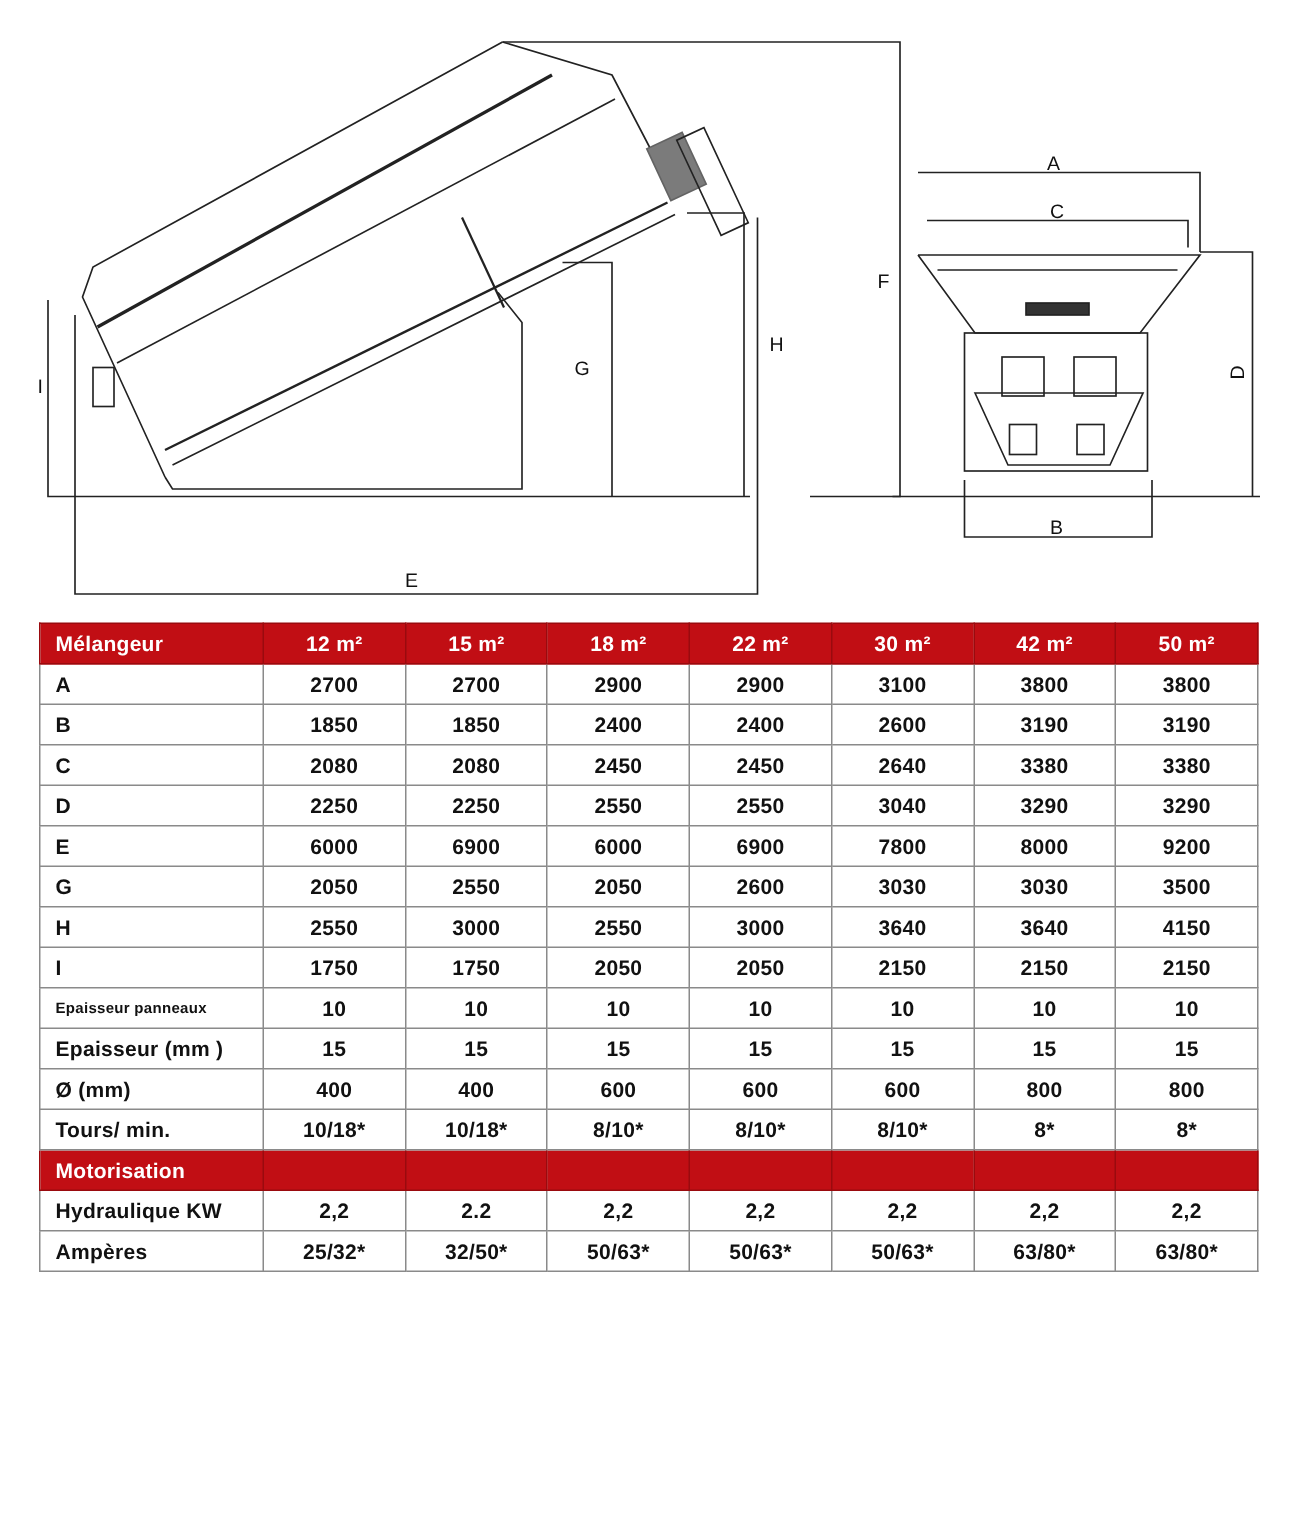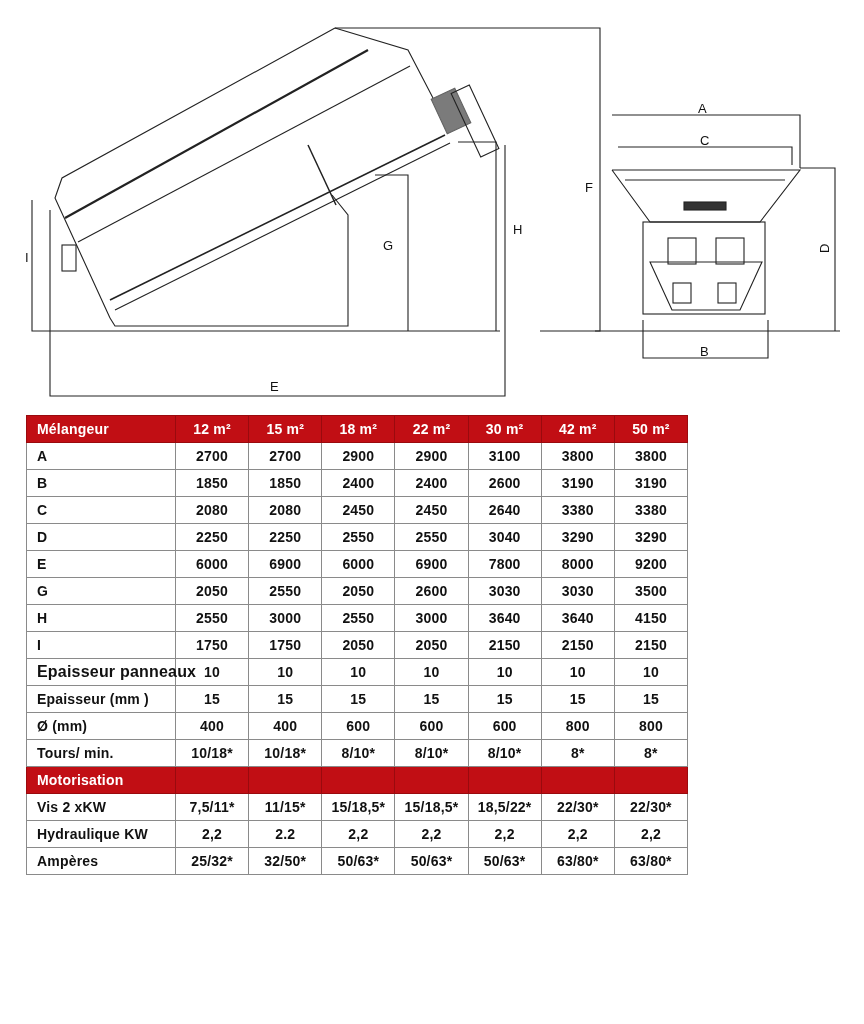--- a/index.html
+++ b/index.html
@@ -1,22 +1,22 @@
 <!DOCTYPE html>
 <html><head>
 <meta charset="utf-8">
 <style>
   html, body { margin:0; padding:0; background:#fff; }
   body { width:864px; height:1024px; position:relative; overflow:hidden; font-family:"Liberation Sans", sans-serif; }
   #drawing { position:absolute; left:0; top:0; width:864px; height:410px; }
   .dimlabel { font-family:"Liberation Sans", sans-serif; font-size:13px; fill:#111; }
-  table.spec { position:absolute; left:26px; top:415px; border-collapse:collapse; width:662px; table-layout:fixed;border-radius:26px; }
+  table.spec { position:absolute; left:26px; top:415px; border-collapse:collapse; width:813px; table-layout:fixed;border-radius:26px; }
   table.spec td { border:1px solid #8a8a8a; height:26px; padding:0 4px; font-weight:bold; font-size:14px; color:#111; text-align:center; white-space:nowrap; letter-spacing:0.2px; }
   table.spec td.lbl { text-align:left; padding-left:10px; }
-  table.spec td.small { font-size:16px;margin-left:45px; }
+  table.spec td.small { font-size:10px;margin-left:45px; }
   table.spec tr.hdr td { background:#c10e14; color:#fff; border-color:#9a0a0e; font-size:14px; }
   table.spec col.c0 { width:149px; }
 </style>
 </head>
 <body>
 
 <svg id="drawing" viewBox="0 0 864 410" xmlns="http://www.w3.org/2000/svg">
   <g stroke="#222" fill="none" stroke-width="1.1">
 
     <polyline points="335,28 408,50 433,98"></polyline>
@@ -214,30 +214,20 @@
         <td class="lbl">Motorisation</td>
         <td></td>
         <td></td>
         <td></td>
         <td></td>
         <td></td>
         <td></td>
         <td></td>
       </tr>
       <tr>
-        <td class="lbl">Vis 2 xKW</td>
-        <td>7,5/11*</td>
-        <td>11/15*</td>
-        <td>15/18,5*</td>
-        <td>15/18,5*</td>
-        <td>18,5/22*</td>
-        <td>22/30*</td>
-        <td>22/30*</td>
-      </tr>
-      <tr>
         <td class="lbl">Hydraulique KW</td>
         <td>2,2</td>
         <td>2.2</td>
         <td>2,2</td>
         <td>2,2</td>
         <td>2,2</td>
         <td>2,2</td>
         <td>2,2</td>
       </tr>
       <tr>

